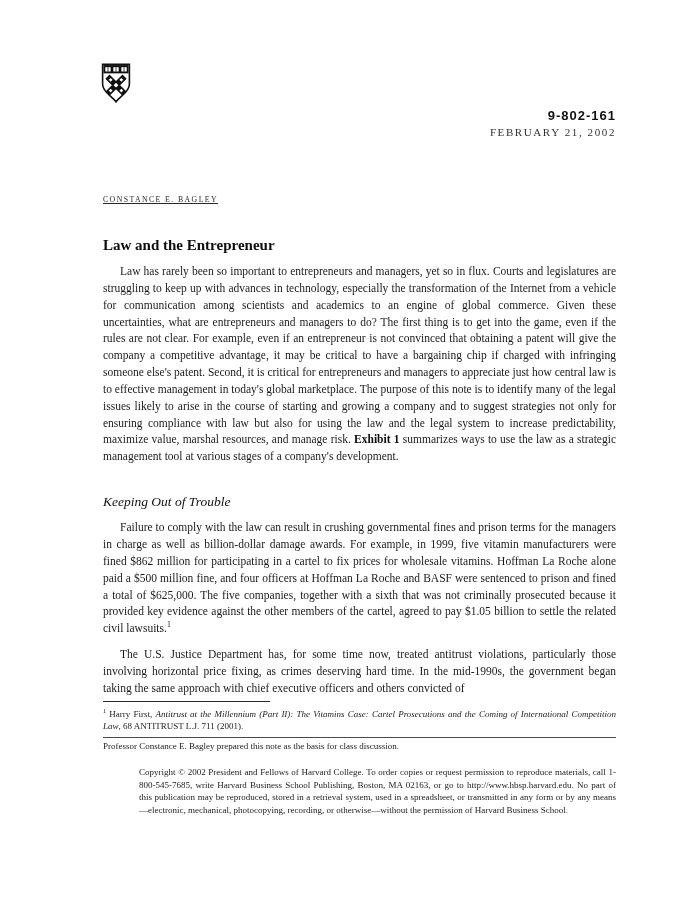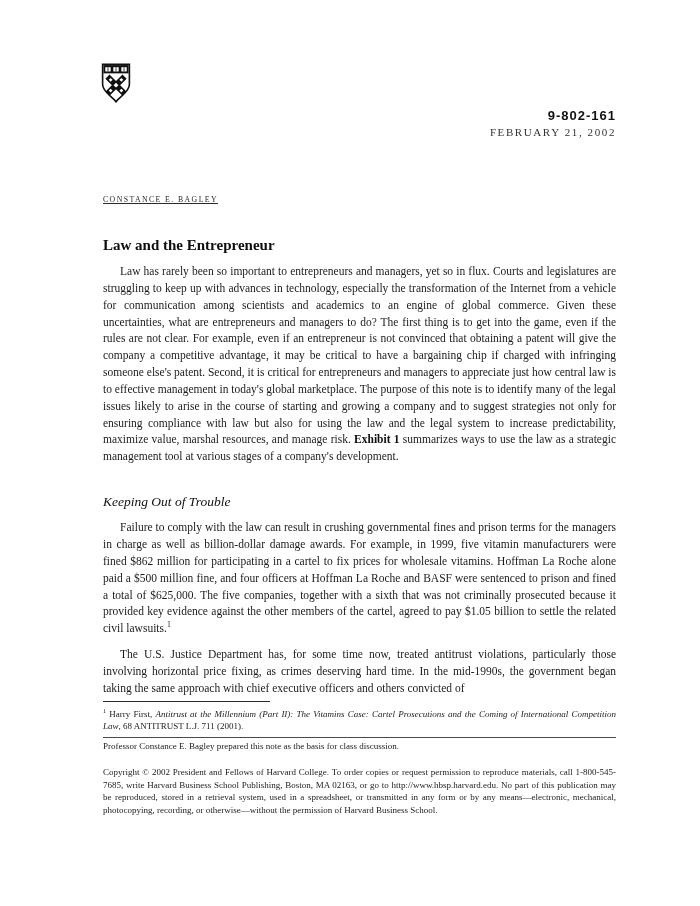--- a/index.html
+++ b/index.html
@@ -81,21 +81,21 @@
   .bottom-rule {
     margin-top:5px; width:513px; height:0;
     border-top:1px solid #4a4a4a;
   }
   .prepared {
     margin-top:2px;
     font-size:9px; line-height:12px; color:#222;
   }
   .copyright {
     margin-top:14px;
-    font-size:9px; line-height:12.6px; text-align:justify; color:#222;
+    font-size:9px; line-height:12.6px; text-align:justify; color:#222;margin-left:36px;
   }
 </style>
 </head>
 <body>
 
 <div class="page">
 
   <svg class="shield" viewBox="0 0 56 76" xmlns="http://www.w3.org/2000/svg">
     <path d="M28 73 C 21 63, 3 55, 3 41 L3 3 L53 3 L53 41 C53 55, 35 63, 28 73 Z" fill="#ffffff" stroke="#111" stroke-width="3"></path>
     <path d="M4.5 4.5 L51.5 4.5 L51.5 20 L4.5 20 Z" fill="#111"></path>

